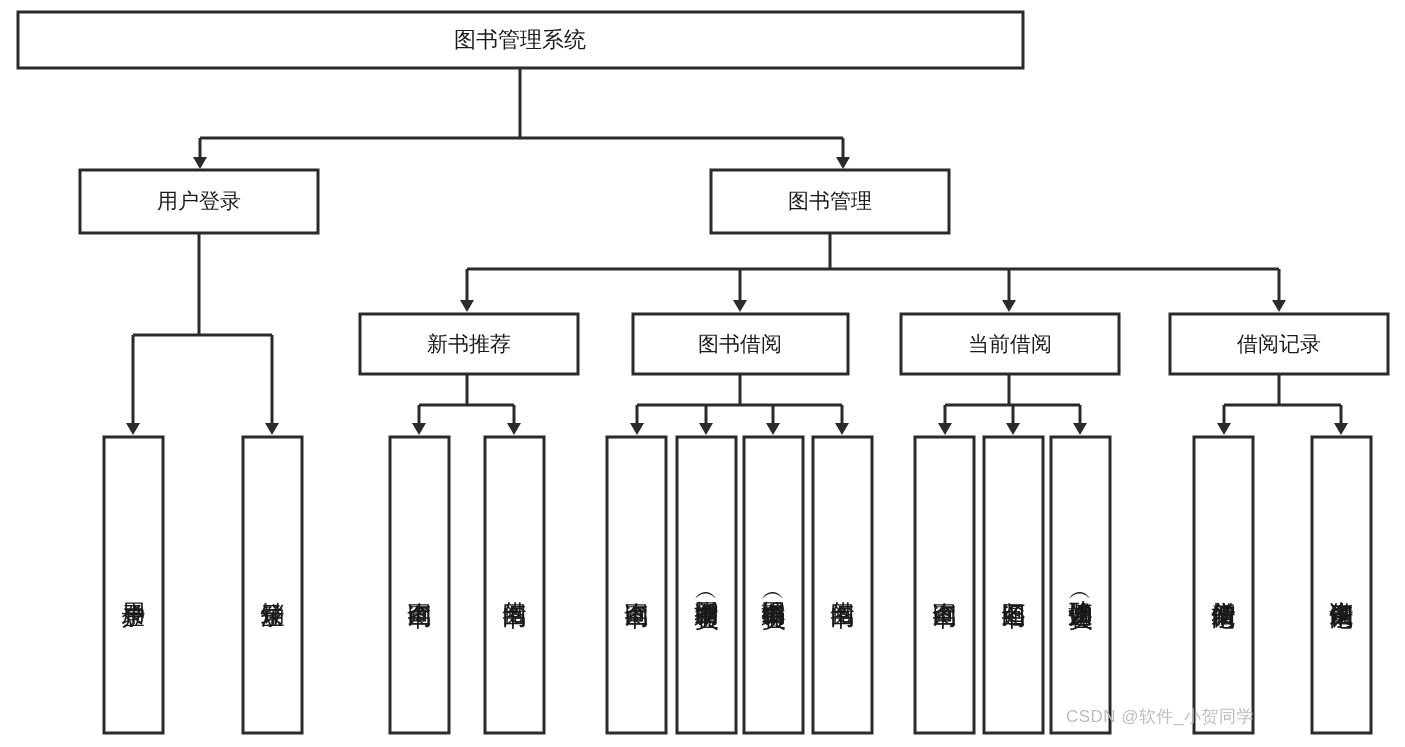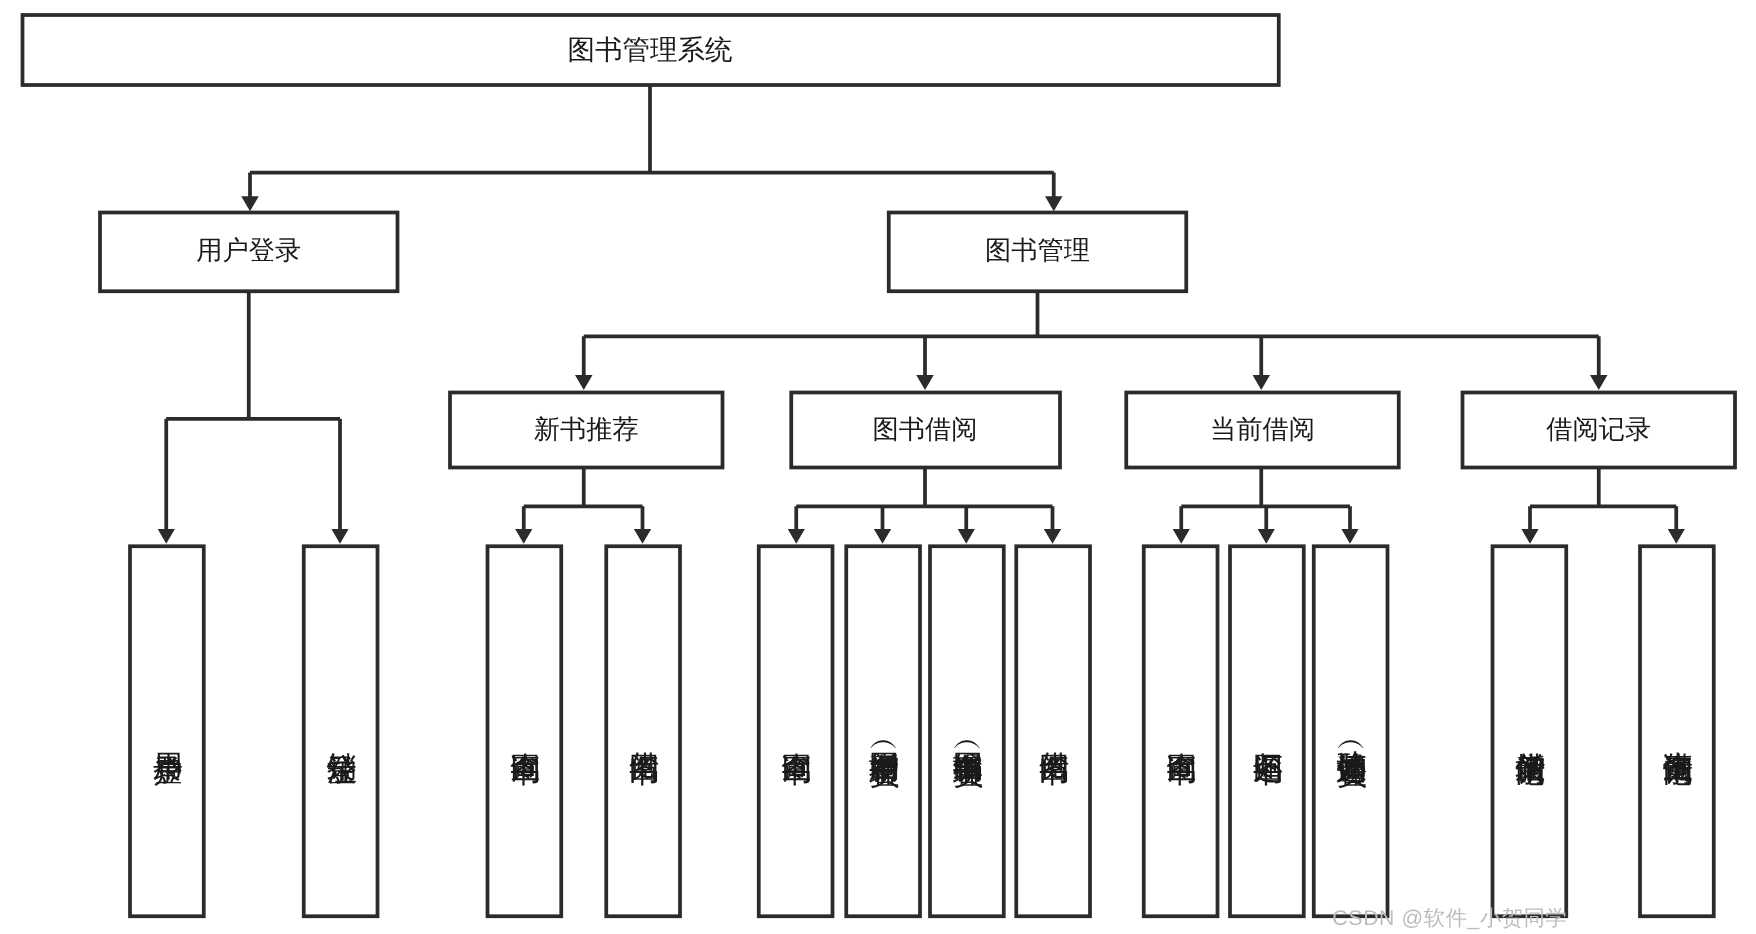--- a/index.html
+++ b/index.html
@@ -63,21 +63,21 @@
     line-height: 1.08;
     color: #1a1a1a;
     letter-spacing: 1px;
     text-align: center;
     white-space: nowrap;
     pointer-events: none;
   }
   .watermark {
     position: absolute;
     right: 8px;
-    bottom: 1px;
+    bottom: 19px;
     font-family: "Liberation Sans", "DejaVu Sans", sans-serif;
     font-size: 17px;
     color: #bdbdbd;
     letter-spacing: 0.5px;
     white-space: nowrap;
   }
 </style>
 </head>
 <body>
 

